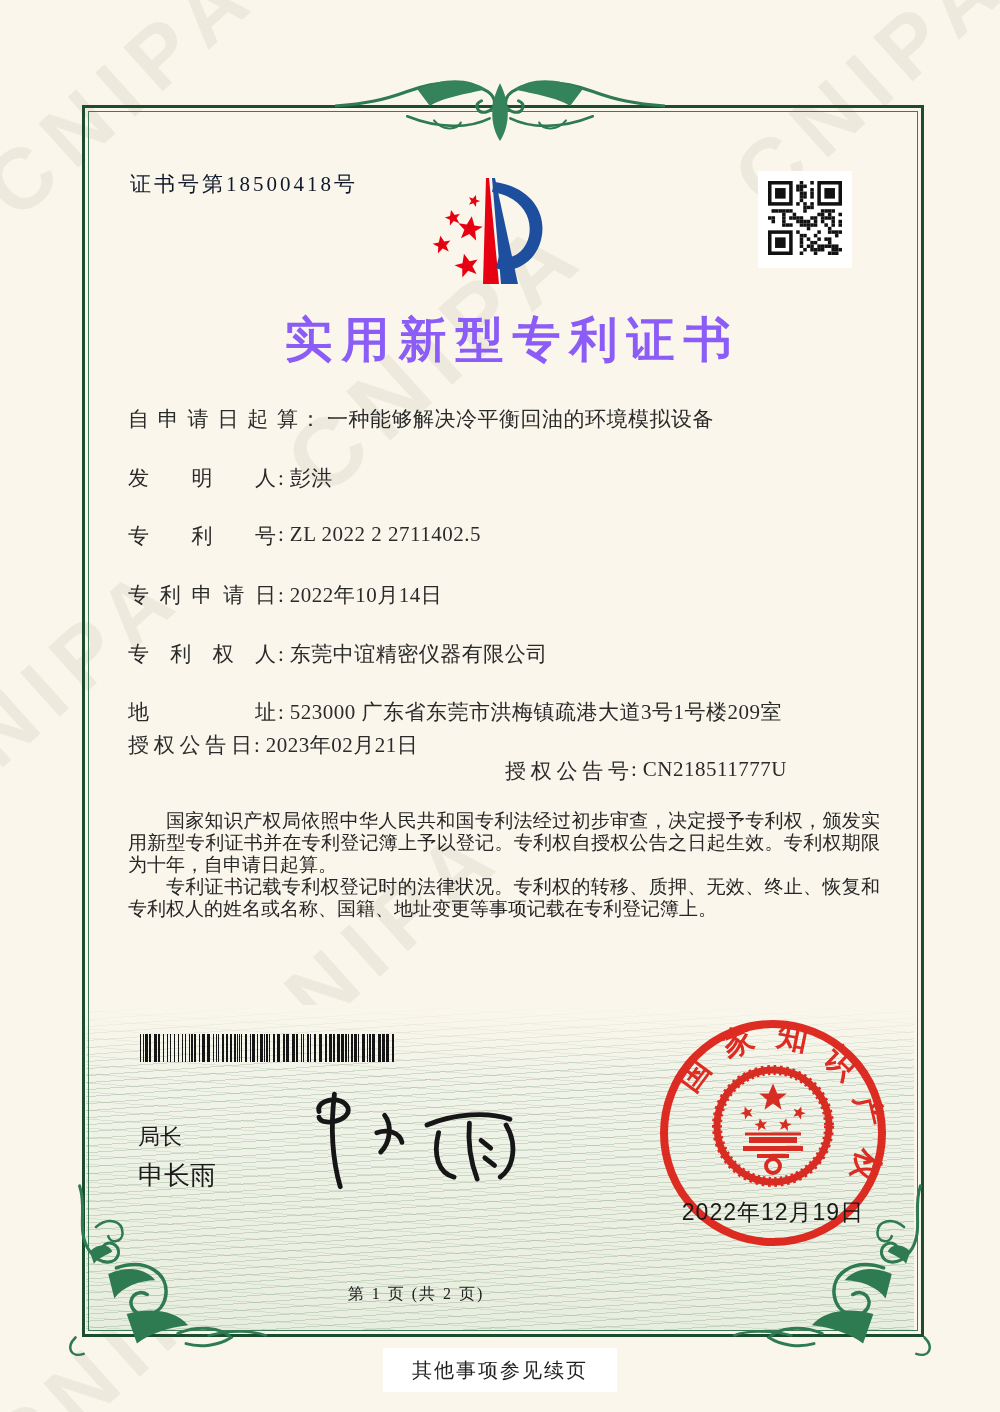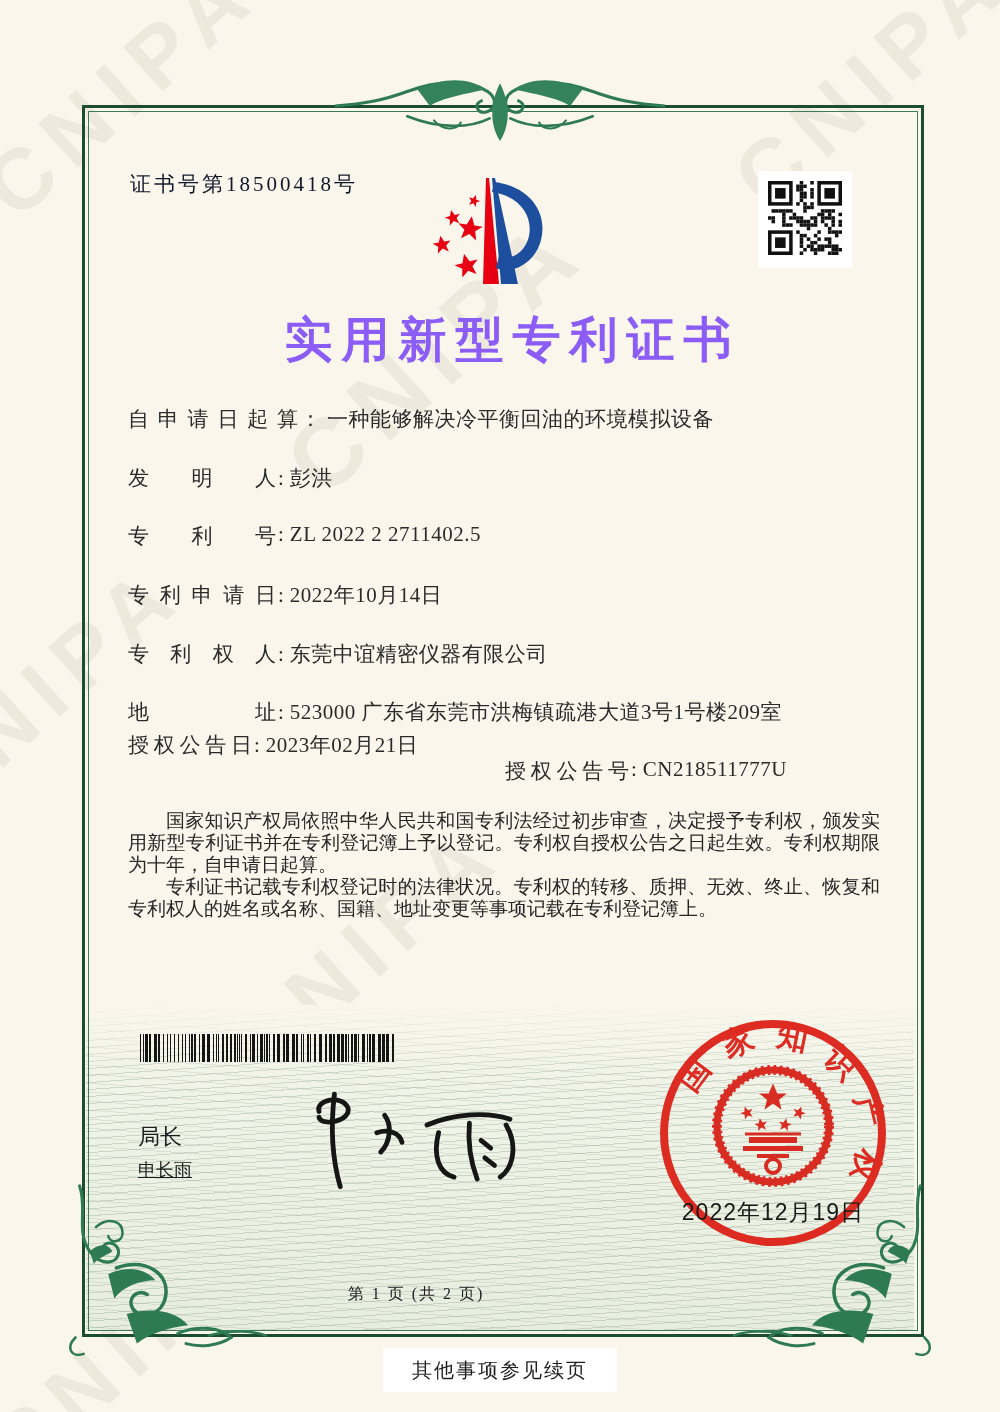--- a/index.html
+++ b/index.html
@@ -73,21 +73,21 @@
   .body-text{
     position:absolute;left:128px;top:810px;width:752px;z-index:5;
     font-size:19px;line-height:22px;color:#262626;text-align:justify;
   }
   .body-text p{margin:0;text-indent:2em;}
   
   .barcode{position:absolute;left:140px;top:1034px;width:260px;height:28px;z-index:5;}
   .sig-title{position:absolute;left:138px;top:1122px;z-index:5;
     font-family:"Liberation Sans","DejaVu Sans",sans-serif;font-size:22px;color:#1c1c1c;}
   .sig-name{position:absolute;left:138px;top:1158px;z-index:5;
-    font-family:"Liberation Sans","DejaVu Sans",sans-serif;font-size:18px;color:#1c1c1c;text-decoration:underline;}
+    font-family:"Liberation Sans","DejaVu Sans",sans-serif;font-size:26px;color:#1c1c1c;}
   .sig-script{position:absolute;left:292px;top:1082px;width:270px;height:112px;z-index:5;}
   
   .seal{position:absolute;left:648px;top:1008px;width:250px;height:250px;z-index:6;opacity:0.96;}
   
   .page-no{position:absolute;left:86px;top:1284px;width:660px;text-align:center;z-index:5;
     font-size:16px;letter-spacing:2px;color:#222;}
   .note-box{
     position:absolute;left:383px;top:1340px;width:234px;height:44px;background:#ffffff;z-index:5;
     display:flex;align-items:center;justify-content:center;
     font-size:20px;letter-spacing:2px;color:#1f1f1f;margin-top:8px;

